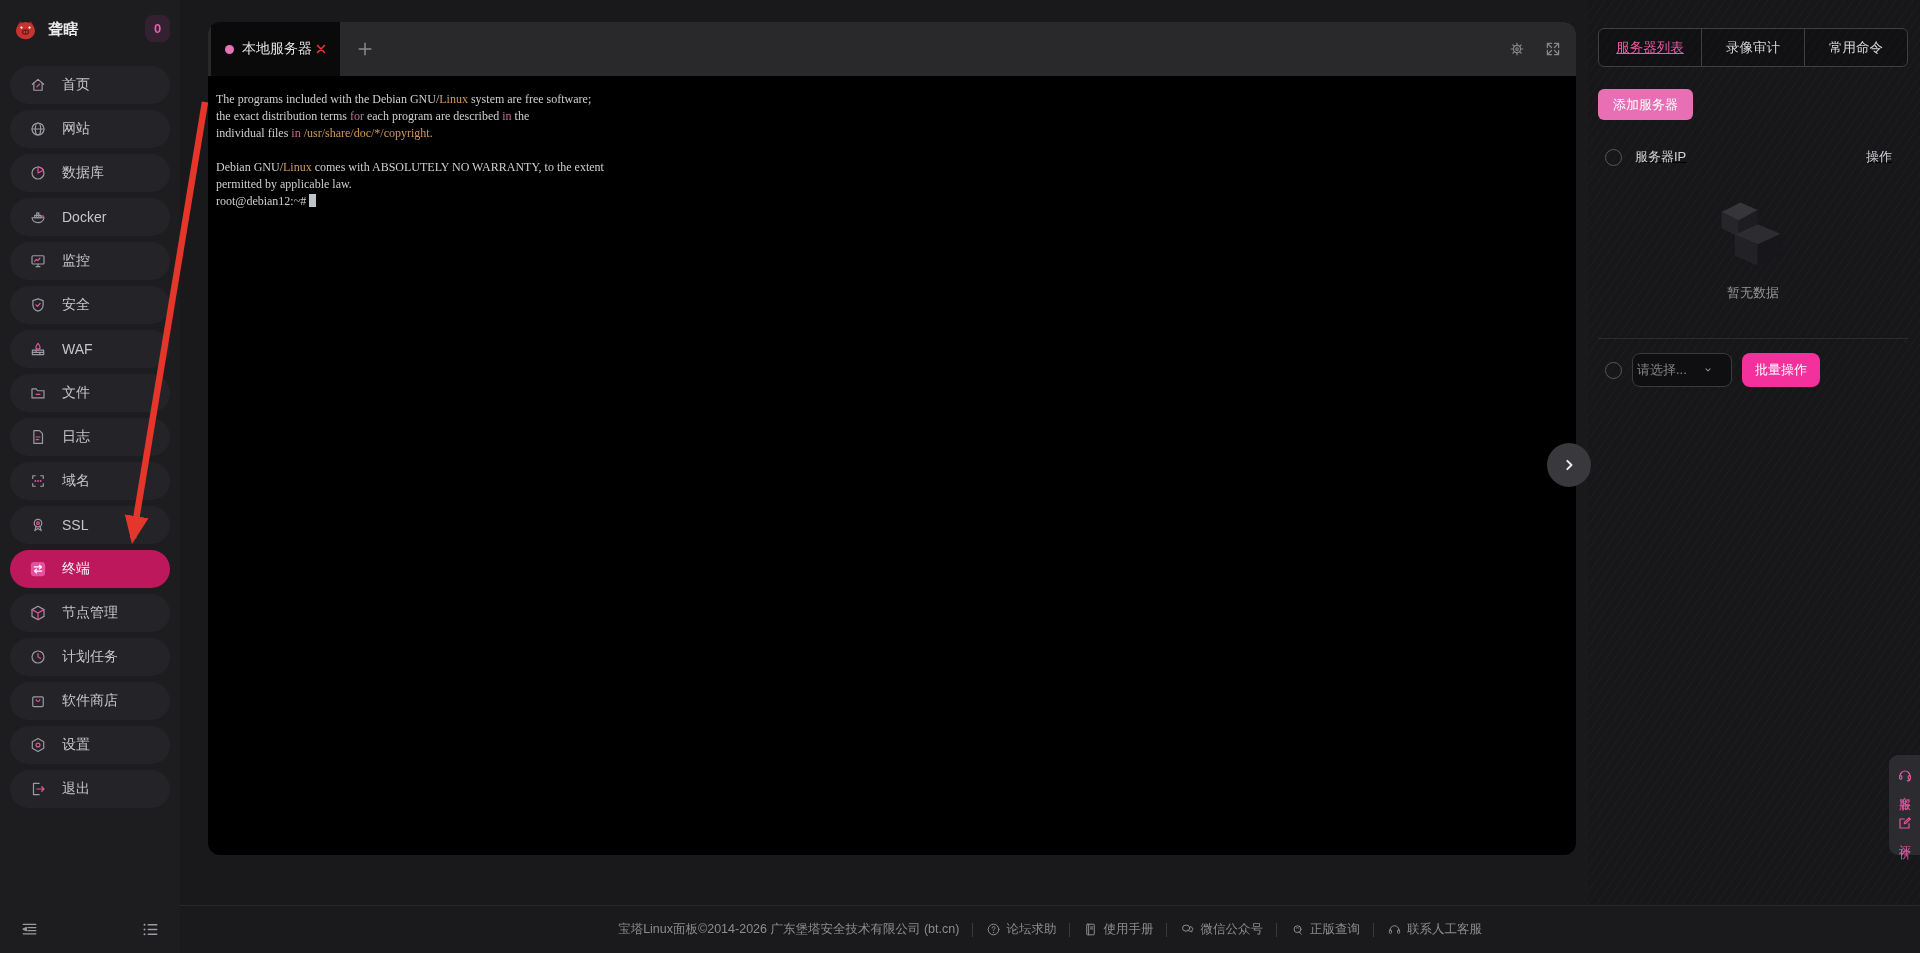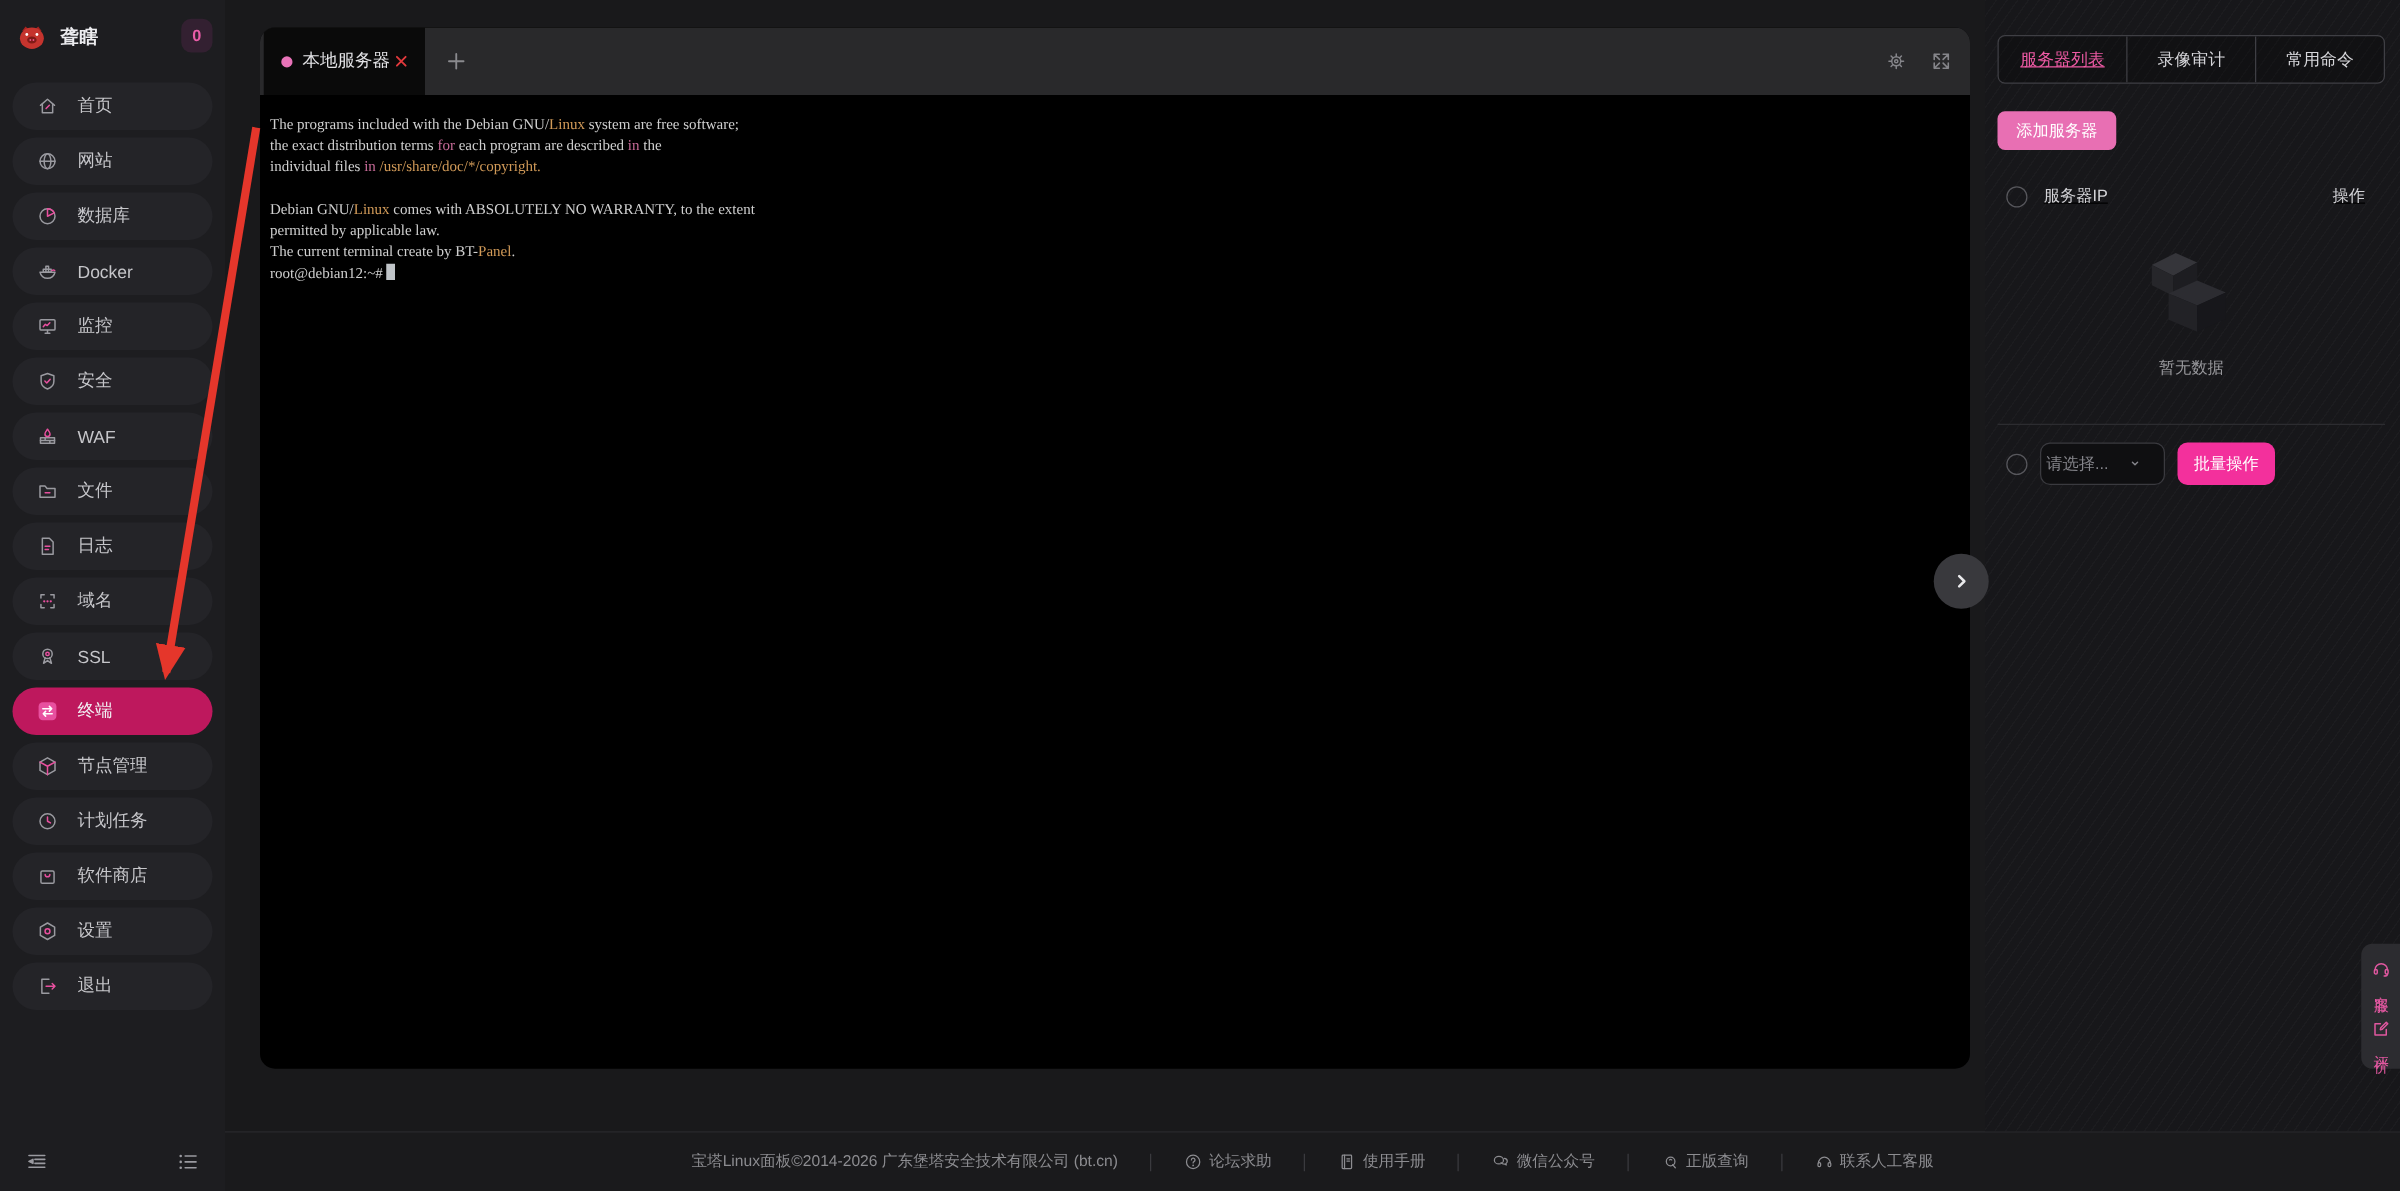--- a/index.html
+++ b/index.html
@@ -47,21 +47,21 @@
   .tline { height:17px; line-height:17px; white-space:pre; }
   .cursor { display:inline-block; width:7px; height:13px; background:#c0c4c8; vertical-align:-2px; }
   .term-handle { position:absolute; left:1547px; top:443px; width:44px; height:44px; border-radius:50%;
                  background:#39393d; display:flex; align-items:center; justify-content:center;
                  cursor:pointer; z-index:6; }
   .term-handle .icn { width:20px; height:20px; }
 
   
   .bottom-bar { position:absolute; left:180px; right:0; bottom:0; height:48px; background:#1a1a1c;
                 border-top:1px solid #29292c; display:flex; align-items:center; justify-content:center;
-                gap:26px; color:#8c8c90; font-size:12.5px; }
+                gap:13px; color:#8c8c90; font-size:12.5px; }
   .f-copy { color:#8c8c90; }
   .f-sep { width:1px; height:14px; background:#3a3a3e; display:inline-block; }
   .f-link { display:inline-flex; align-items:center; gap:5px; cursor:pointer; color:#8c8c90; }
   .f-link .icn { width:15px; height:15px; }
 
   
   .right-panel { position:absolute; left:1588px; top:0; right:0; bottom:48px; background:#17171a;
                  padding:28px 12px 0 10px; }
   .right-panel::before { content:''; position:absolute; inset:0; pointer-events:none;
      background:repeating-linear-gradient(125deg, rgba(255,255,255,.022) 0 1px, transparent 1px 7px); }
@@ -335,21 +335,20 @@
           </span>
         </div>
     </div>
     <div class="term-body" id="term-lines">
         <div class="tline"><span>The programs included with the Debian GNU/</span><span style="color:#d19a58">Linux</span><span> system are free software;</span></div>
         <div class="tline"><span>the exact distribution terms </span><span style="color:#c76b98">for</span><span> each program are described </span><span style="color:#c76b98">in</span><span> the</span></div>
         <div class="tline"><span>individual files </span><span style="color:#c76b98">in</span><span> </span><span style="color:#d19a58">/usr/share/doc/*/copyright.</span></div>
         <div class="tline">&nbsp;</div>
         <div class="tline"><span>Debian GNU/</span><span style="color:#d19a58">Linux</span><span> comes with ABSOLUTELY NO WARRANTY, to the extent</span></div>
         <div class="tline"><span>permitted by applicable law.</span></div>
-        <div class="tline"><span>The current terminal create by BT-</span><span style="color:#d19a58">Panel</span><span>.</span></div>
         <div class="tline"><span>root@debian12:~# </span><span class="cursor"></span></div>
       </div>
   </section>
   <div class="term-handle">
     <span class="icn">
         <svg viewBox="0 0 24 24" fill="none" stroke="#eaeaec" stroke-width="2.4" stroke-linecap="round" stroke-linejoin="round">
           <path d="m10 7 5 5-5 5"></path>
         </svg>
       </span>
   </div>

